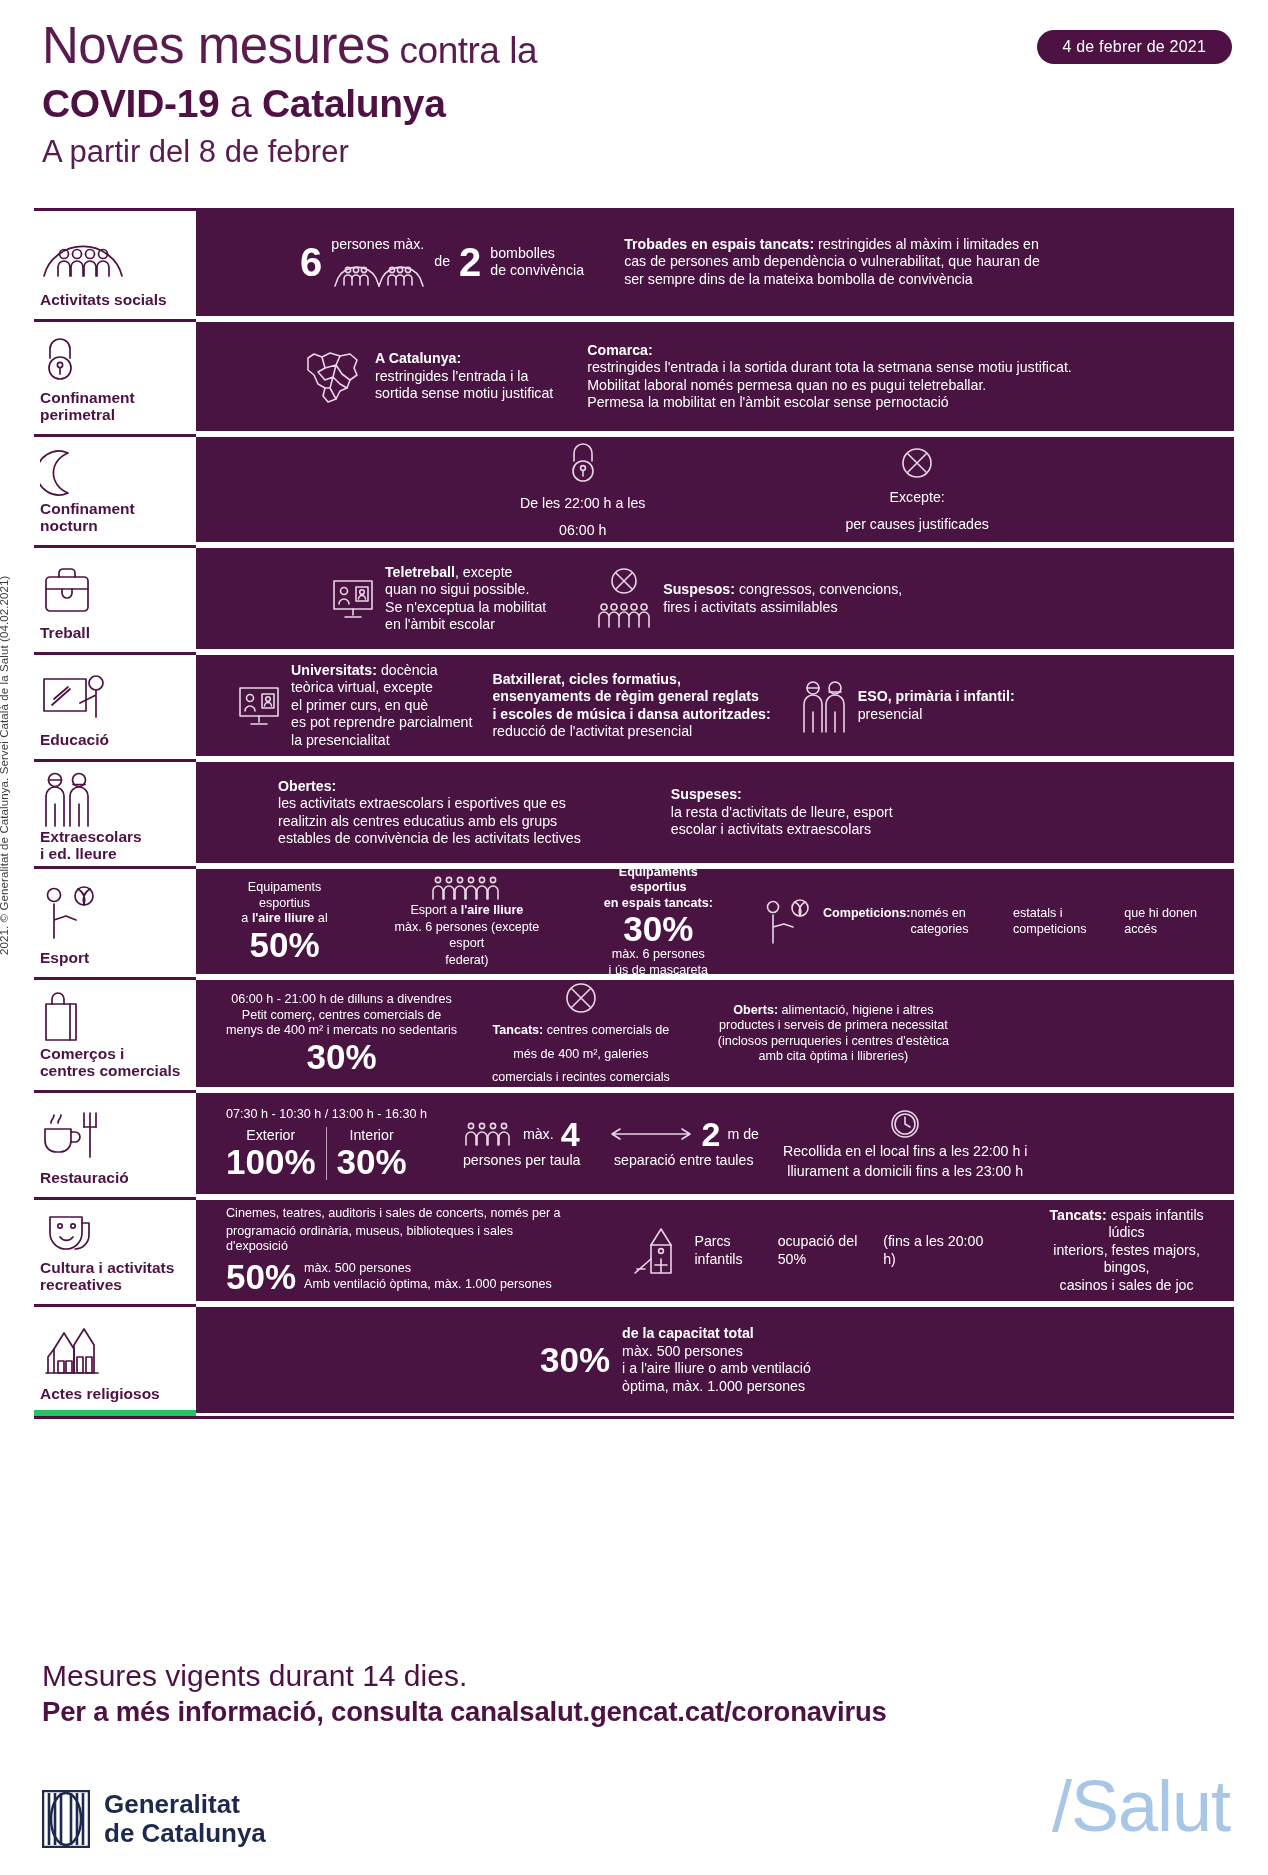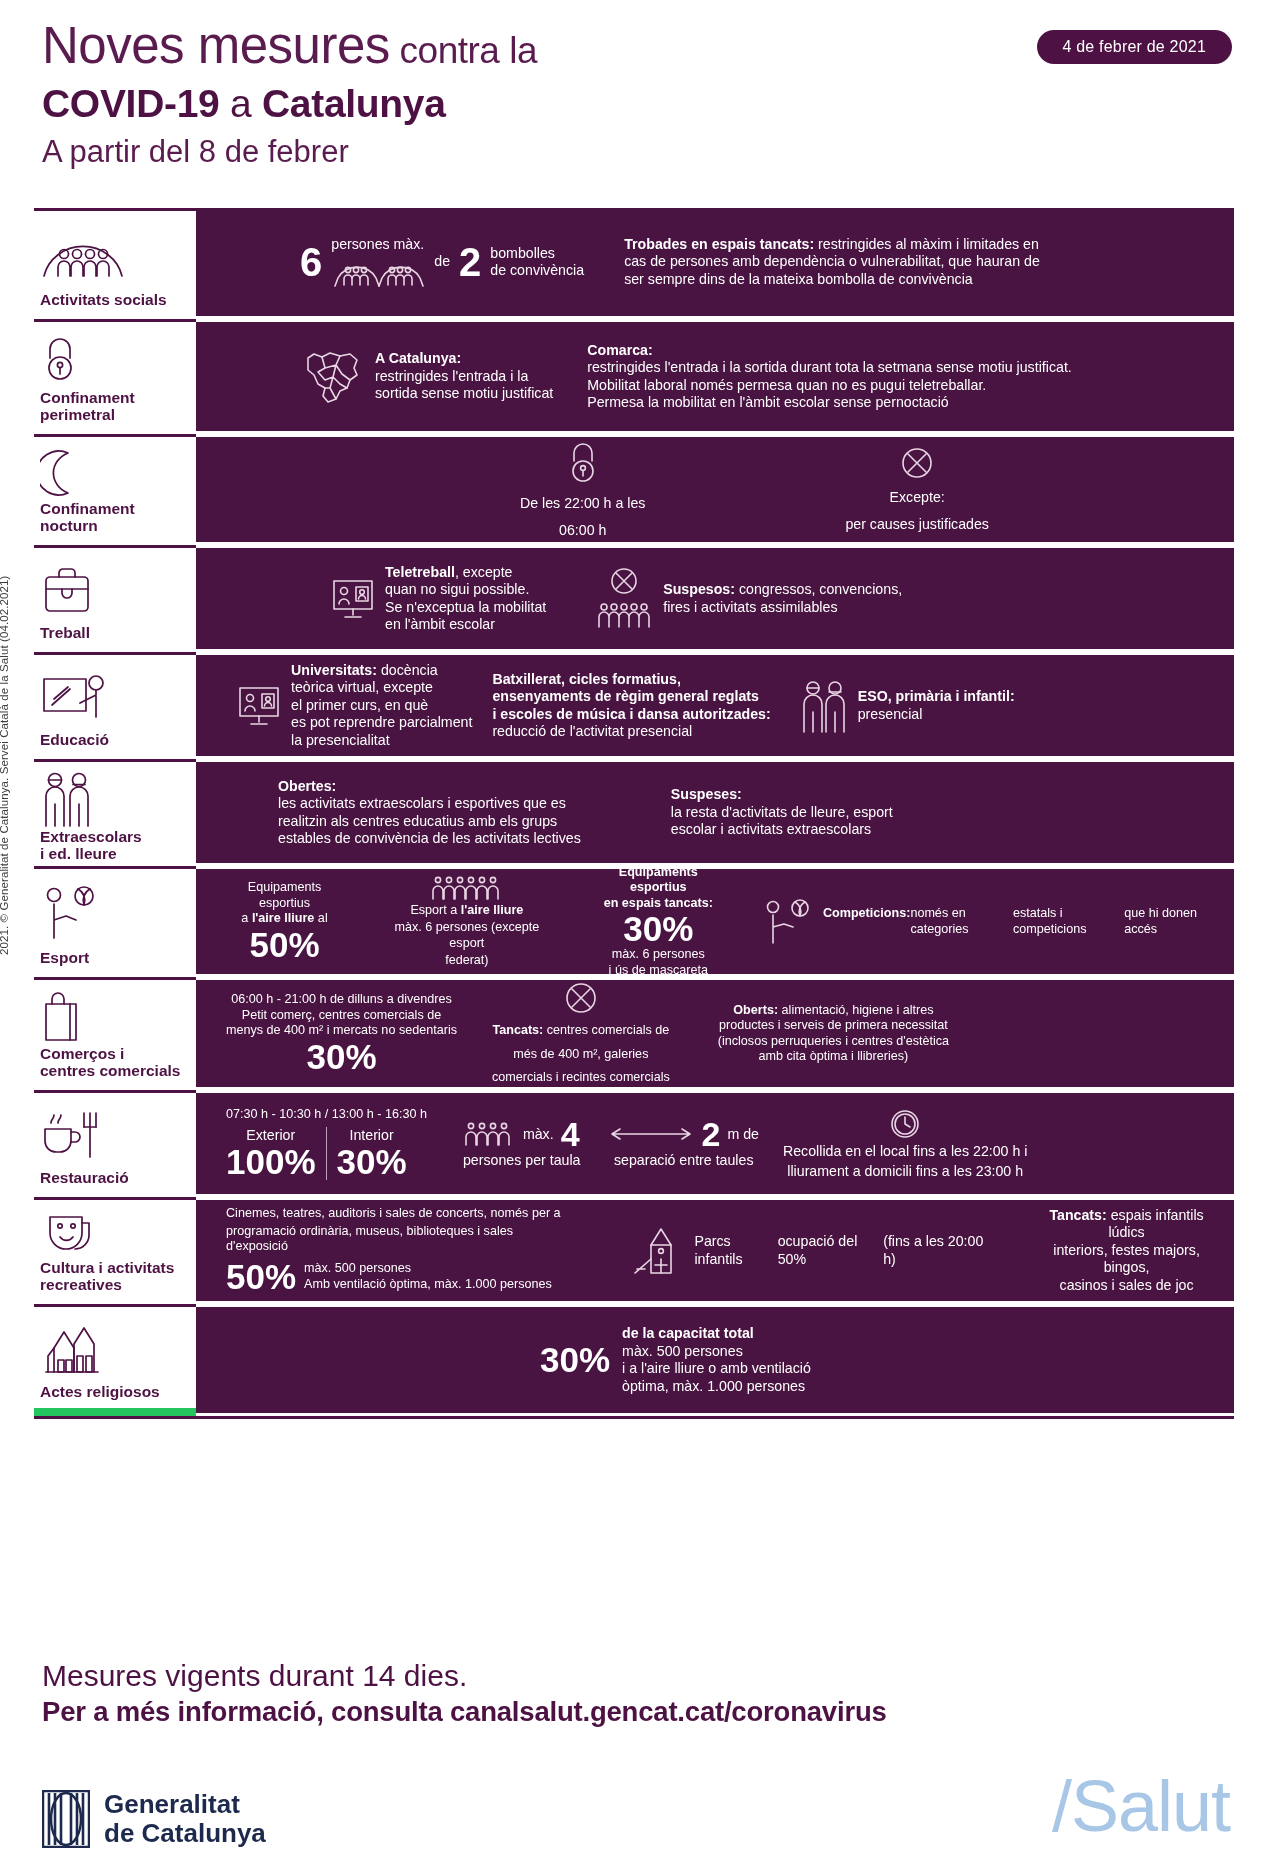--- a/index.html
+++ b/index.html
@@ -556,21 +556,21 @@
         </div>
         <div class="cell ctr" style="flex-direction:column;margin-left:40px;gap:0;">
           <span class="tx"><b>Tancats:</b><span> espais infantils lúdics</span></span>
           <span class="tx">interiors, festes majors, bingos,</span>
           <span class="tx">casinos i sales de joc</span>
         </div>
       </div>
     </div>
 
     <div class="row" style="height:112px;border-bottom:3px solid #4d1243;">
-      <div class="lbl" style="border-bottom:8px solid #22c55e;">
+      <div class="lbl" style="border-bottom:6px solid #22c55e;">
         <div class="ico">
           <svg width="62" height="54" viewBox="0 0 62 54">
               <path class="strokeD" d="M14 50V26 L24 10 L34 26 V50"></path>
               <path class="strokeD" d="M34 50V22 L44 6 L54 22 V50"></path>
               <path class="strokeD" d="M8 50V34 L14 26"></path>
               <rect class="strokeD" x="18" y="38" width="6" height="12"></rect>
               <rect class="strokeD" x="26" y="38" width="6" height="12"></rect>
               <rect class="strokeD" x="37" y="34" width="6" height="16"></rect>
               <rect class="strokeD" x="46" y="34" width="6" height="16"></rect>
               <path class="strokeD" d="M6 50h52"></path>

